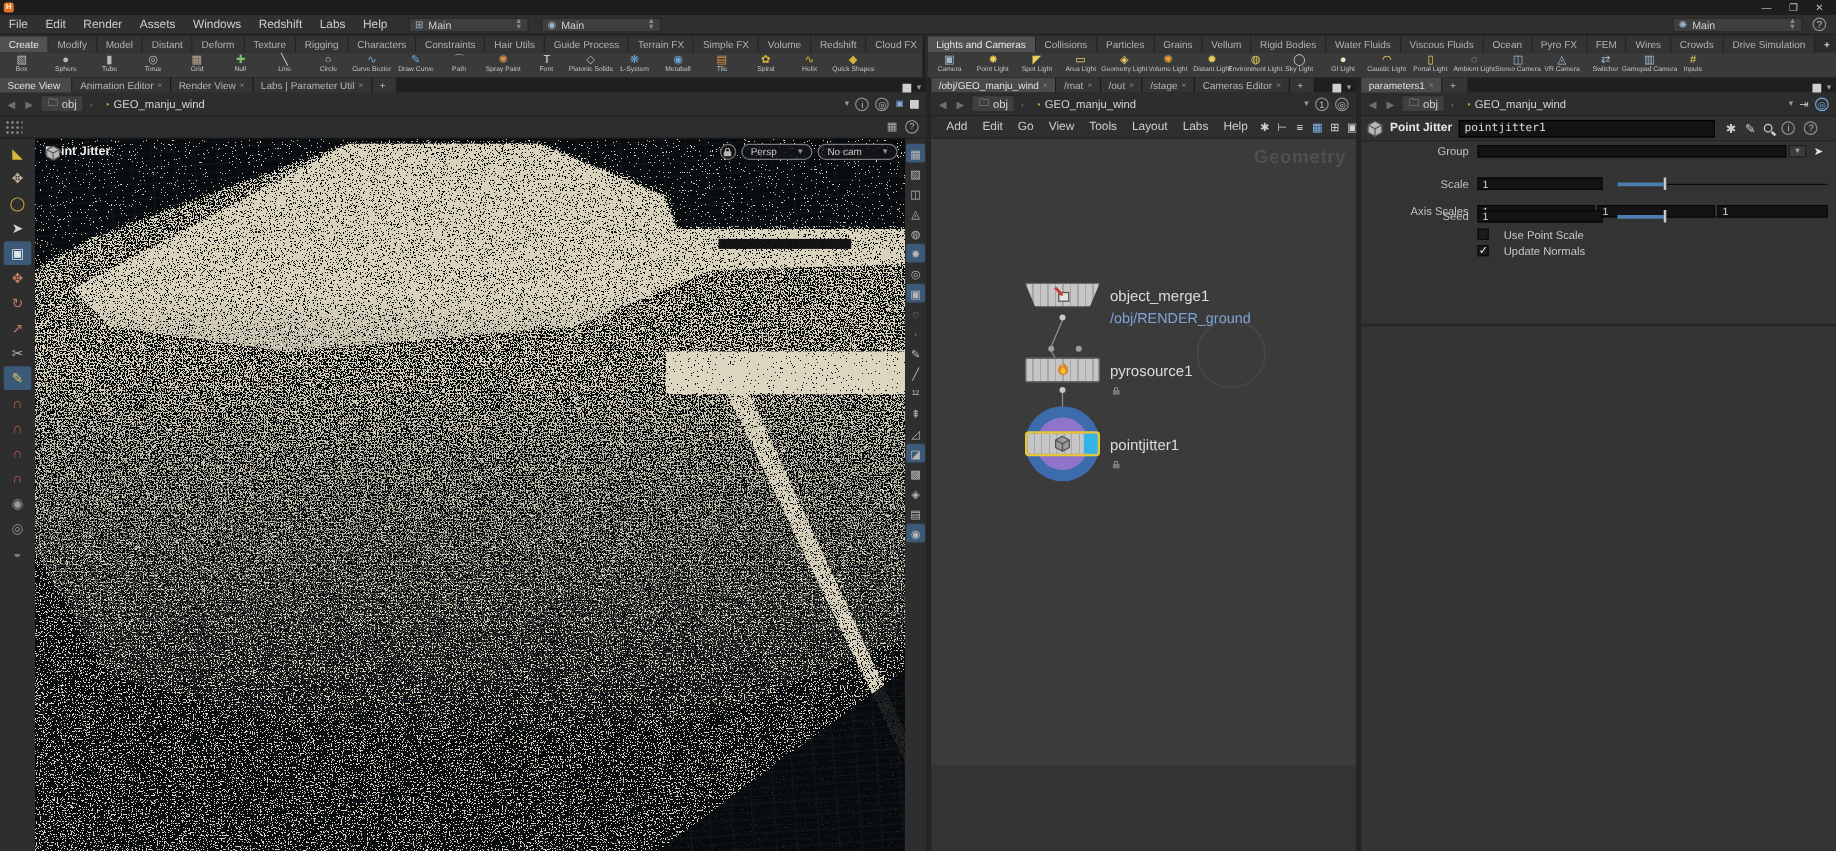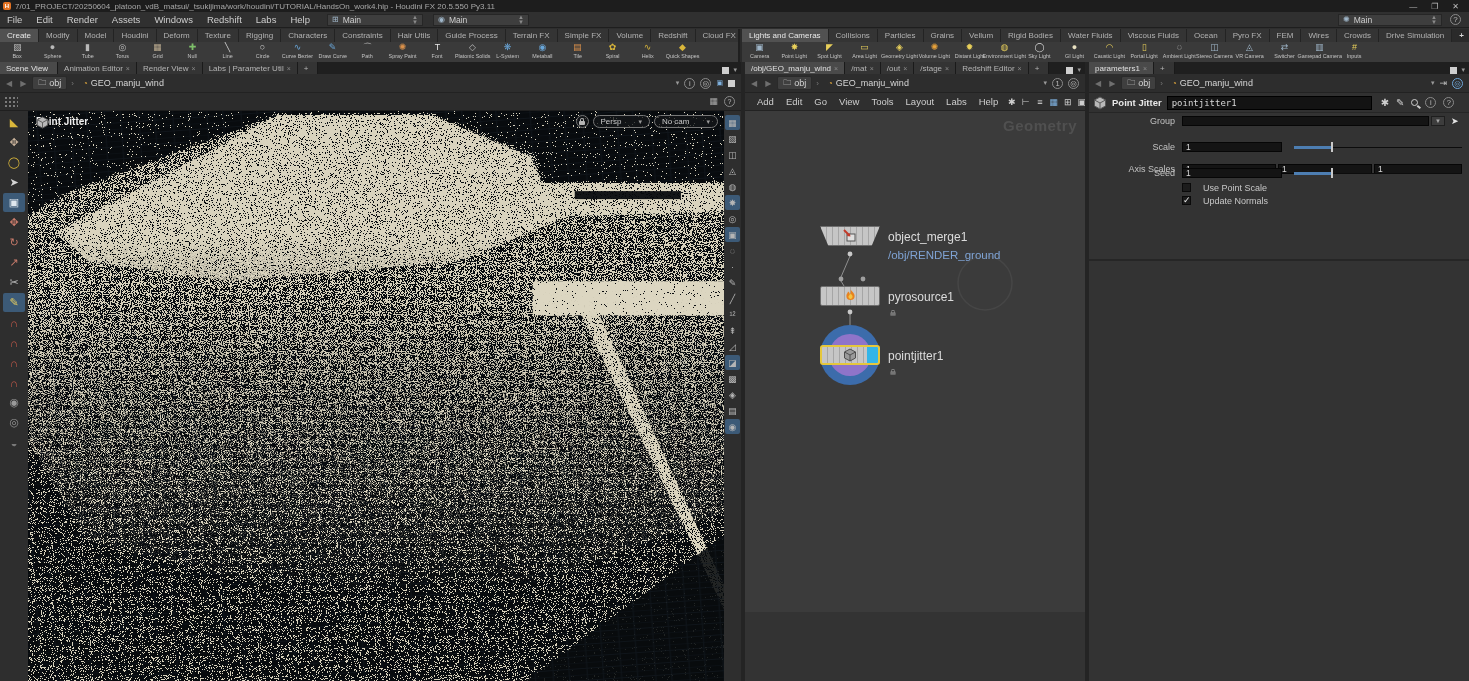--- a/index.html
+++ b/index.html
@@ -120,21 +120,20 @@
   .cblabel{color:#c8c8c8;margin-left:6px;}
   #parmsep{position:absolute;left:0;right:0;top:146px;height:2px;background:#262626;}
 </style>
 </head>
 <body>
 
 <div id="win">
 
   <div id="titlebar">
     <span class="applogo">H</span>
-    <span>7/01_PROJECT/20250604_platoon_vdB_matsui/_tsukijima/work/houdini/TUTORIAL/HandsOn_work4.hip - Houdini FX 20.5.550 Py3.11</span>
     <span class="wctr">
       <span>—</span>
       <span>❐</span>
       <span>✕</span>
     </span>
   </div>
 
   <div id="menubar">
     <span><span class="m">File</span><span class="m">Edit</span><span class="m">Render</span><span class="m">Assets</span><span class="m">Windows</span><span class="m">Redshift</span><span class="m">Labs</span><span class="m">Help</span></span>
     <span class="combo" style="width:96px">
@@ -156,21 +155,21 @@
       <span class="qmark">?</span>
     </span>
   </div>
 
   <div id="shelf">
     <div id="shelfL" class="shelfset">
       <div class="shtabs">
           <div class="shtab active"><span>Create</span></div>
           <div class="shtab"><span>Modify</span></div>
           <div class="shtab"><span>Model</span></div>
-          <div class="shtab"><span>Houdini</span></div>
+          <div class="shtab"><span>Distant</span></div>
           <div class="shtab"><span>Deform</span></div>
           <div class="shtab"><span>Texture</span></div>
           <div class="shtab"><span>Rigging</span></div>
           <div class="shtab"><span>Characters</span></div>
           <div class="shtab"><span>Constraints</span></div>
           <div class="shtab"><span>Hair Utils</span></div>
           <div class="shtab"><span>Guide Process</span></div>
           <div class="shtab"><span>Terrain FX</span></div>
           <div class="shtab"><span>Simple FX</span></div>
           <div class="shtab"><span>Volume</span></div>
@@ -646,21 +645,21 @@
         </span>
           <span class="ptab">
           <span>/out</span>
             <span class="tclose">×</span>
         </span>
           <span class="ptab">
           <span>/stage</span>
             <span class="tclose">×</span>
         </span>
           <span class="ptab">
-          <span>Redshift Editor</span>
+          <span>Cameras Editor</span>
             <span class="tclose">×</span>
         </span>
           <span class="ptab">
           <span>+</span>
             <span class="tclose"></span>
         </span>
         </span>
       <span class="rctl">
           <span class="sq"></span>
           <span>▾</span>

